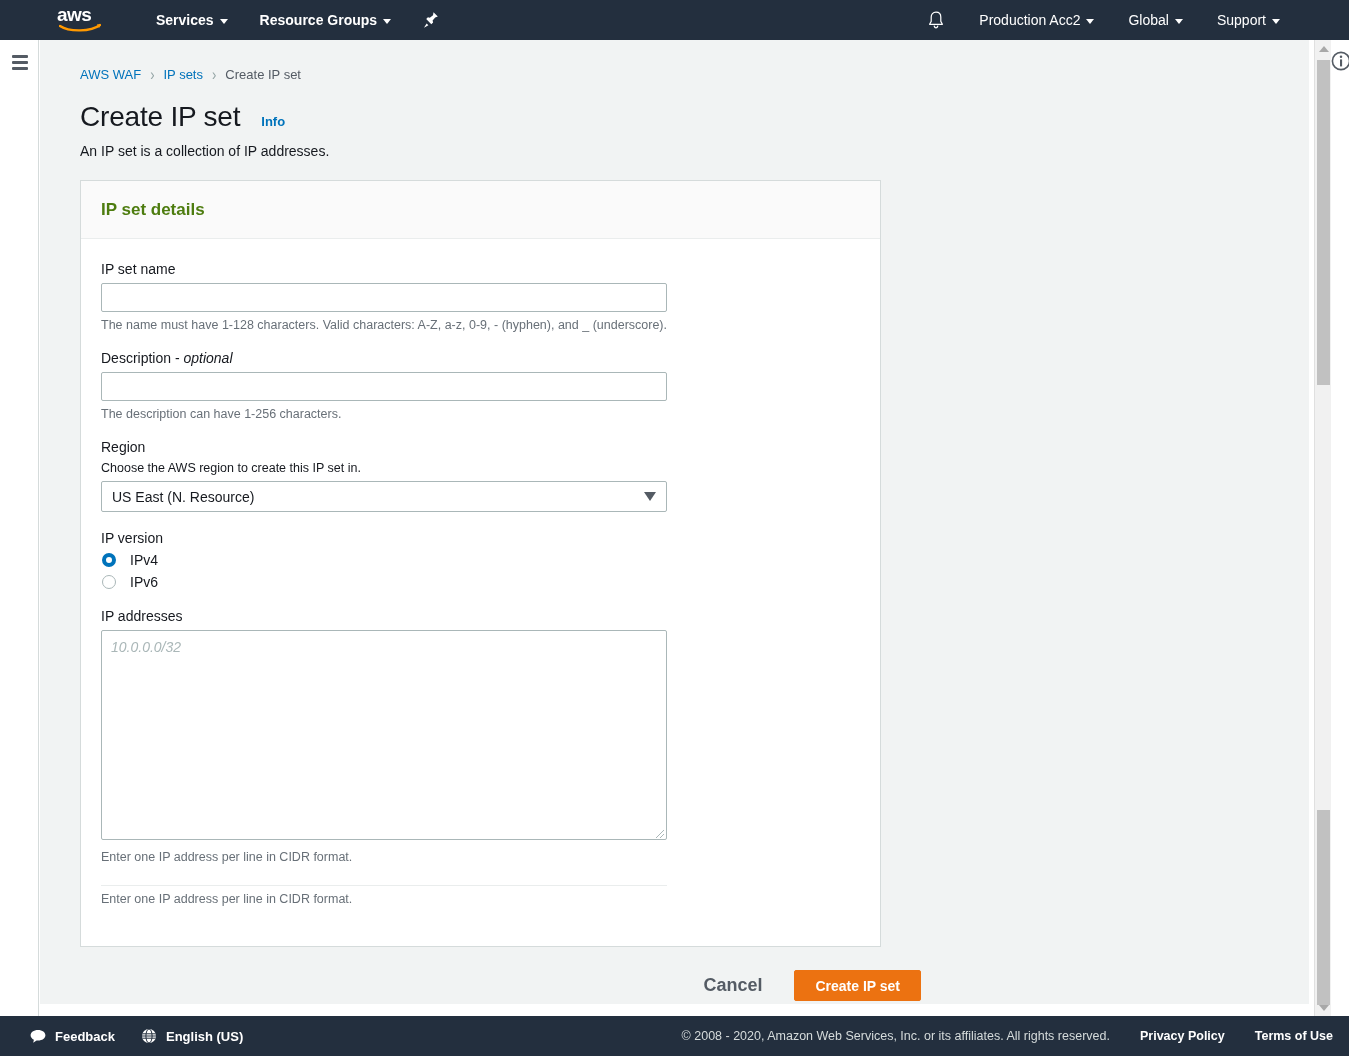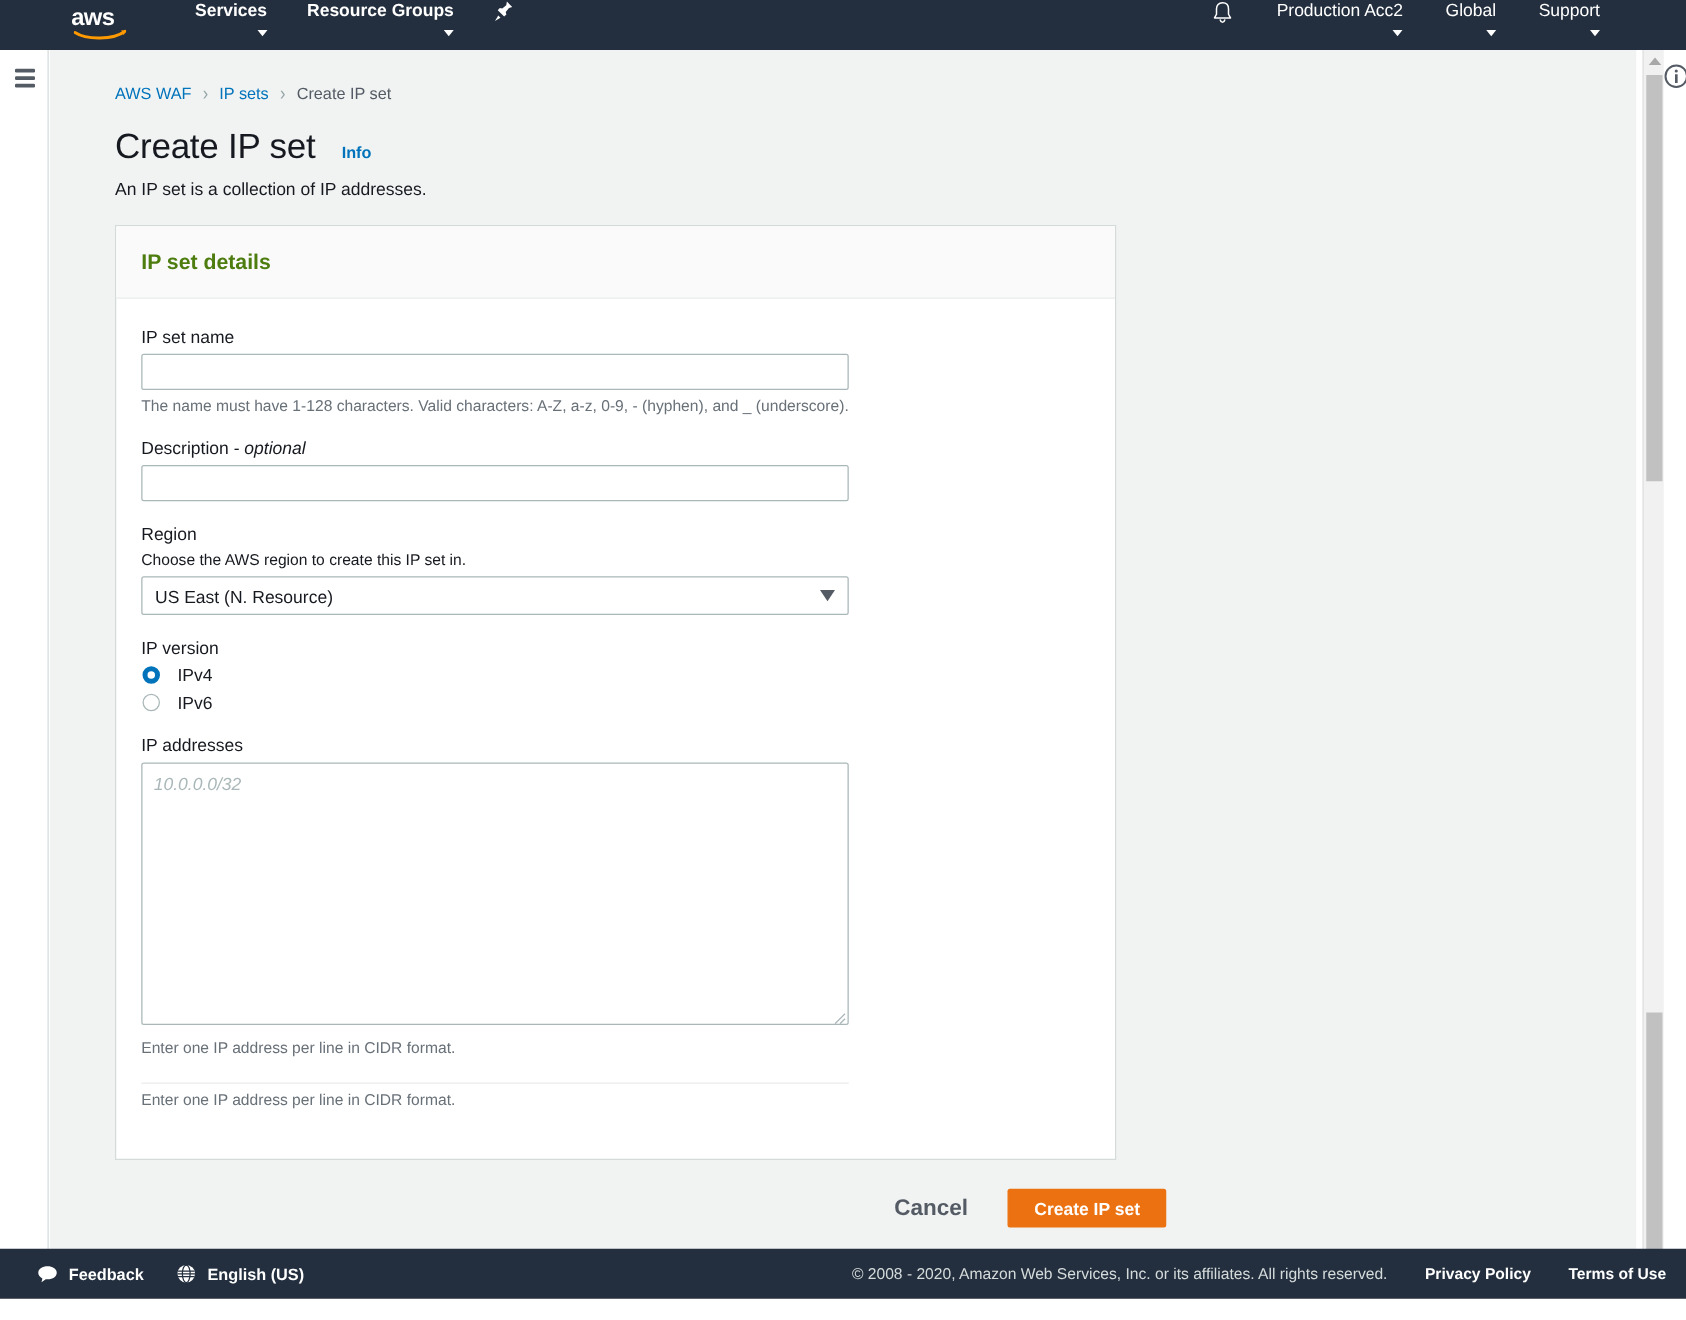--- a/index.html
+++ b/index.html
@@ -25,25 +25,24 @@
   }
   .aws-logo .wordmark {
     font-family: "Liberation Sans", sans-serif;
     font-size: 19px; font-weight: 700; color: #ffffff;
     letter-spacing: -0.5px; line-height: 18px;
   }
   .aws-logo .smile {
     position: absolute; left: 2px; top: 17px; width: 42px; height: 9px;
   }
   .navitem {
-    display: flex; align-items: flex-end; gap: 6px;
+    display: flex; align-items: center; gap: 6px;
     font-size: 14px; font-weight: 700; color: #ffffff;
     height: 40px; padding: 0 9px; cursor: pointer;
     white-space: nowrap;
-    flex-direction: column;
   }
   .navitem.light { font-weight: 400; }
   .nav-left { display: flex; align-items: center; margin-left: 42px; }
   .nav-left .navitem { margin-right: 14px; }
   .nav-right { margin-left: auto; display: flex; align-items: center; margin-right: 60px; }
   .nav-right .navitem { margin-left: 16px; }
   .caret {
     width: 0; height: 0; border-left: 4px solid transparent;
     border-right: 4px solid transparent; border-top: 5px solid #ffffff;
     display: inline-block; margin-top: 2px;
@@ -66,21 +65,20 @@
     display: block; height: 2.5px; background: #545b64;
     margin-bottom: 3.5px; border-radius: 1px;
   }
 
   
   .content {
     position: absolute; top: 40px; left: 40px;
     width: 1269px; height: 964px;
     background: #f1f3f3;
     overflow: hidden;
-    padding-left: 12px;
   }
 
   .breadcrumb {
     display: flex; align-items: center;
     margin: 27px 0 0 40px; font-size: 13px;
   }
   .crumb-link { color: #0073bb; cursor: pointer; }
   .crumb-current { color: #545b64; }
   .crumb-sep {
     margin: 0 9px; color: #95a5a6; font-size: 13px;
@@ -223,21 +221,21 @@
   .sb-thumb.t1 { top: 20px; height: 325px; }
   .sb-thumb.t2 { top: 770px; height: 195px; }
 
   .info-tab {
     position: absolute; top: 50px; right: 0;
     width: 19px; height: 22px; overflow: hidden;
   }
 
   
   .footer {
-    position: absolute; bottom: 17px; left: 0;
+    position: absolute; bottom: 0; left: 0;
     width: 1349px; height: 40px;
     background: #232f3e; display: flex; align-items: center;
     color: #ffffff; font-size: 13px;
   }
   .foot-left { display: flex; align-items: center; margin-left: 30px; }
   .foot-item {
     display: flex; align-items: center; gap: 9px;
     font-weight: 700; cursor: pointer; margin-right: 26px;
   }
   .foot-right {
@@ -337,20 +335,21 @@
         <div class="field-label">IP set name</div>
         <input class="txt" type="text" placeholder="" style="">
         <div class="field-hint">The name must have 1-128 characters. Valid characters: A-Z, a-z, 0-9, - (hyphen), and _ (underscore).</div>
       </div>
 
       <div class="field">
         <div class="field-label">
           <span>Description - </span><span class="opt">optional</span>
         </div>
         <input class="txt" type="text" placeholder="" style="">
+        <div class="field-hint">The description can have 1-256 characters.</div>
       </div>
 
       <div class="field">
         <div class="field-label">Region</div>
         <div class="field-sub">Choose the AWS region to create this IP set in.</div>
         <div class="selectwrap">
           <div class="selectbox">
             <span>US East (N. Resource)</span>
             <span class="arrow"></span>
           </div>

